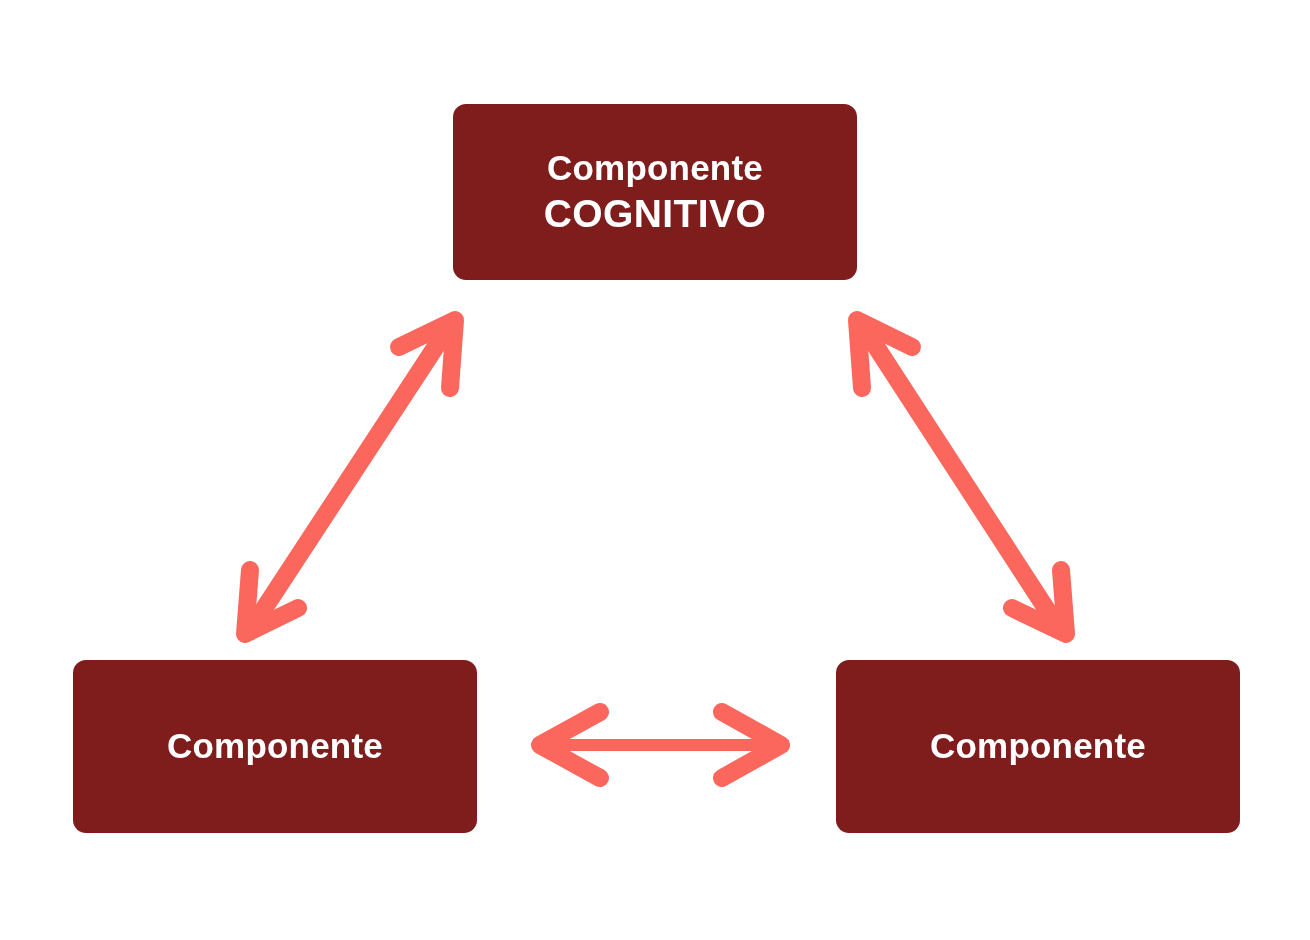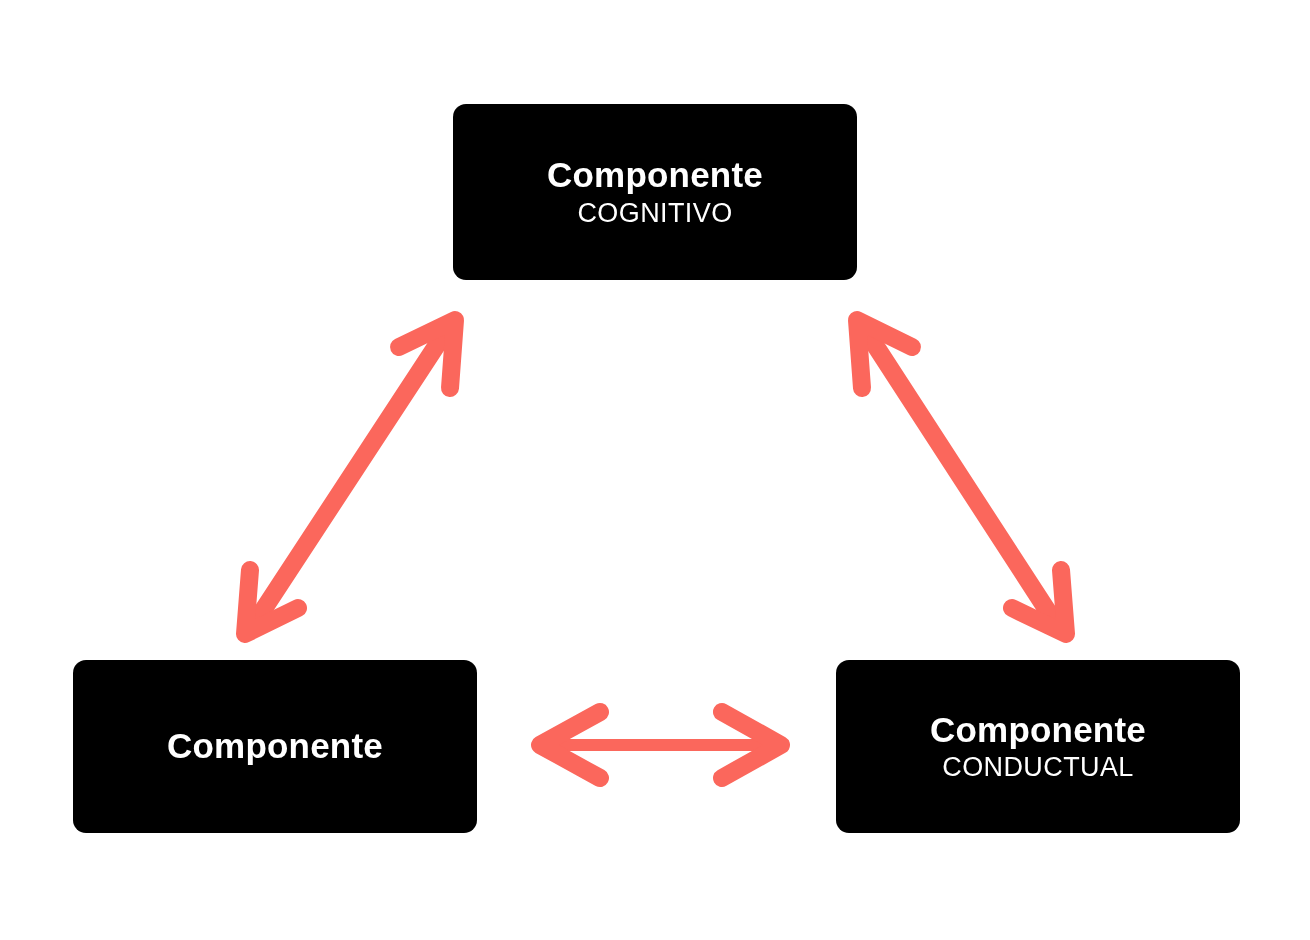--- a/index.html
+++ b/index.html
@@ -12,41 +12,41 @@
   }
   #canvas {
     position: relative;
     width: 1310px;
     height: 940px;
     background: #ffffff;
     overflow: hidden;
   }
   .node-box {
     position: absolute;
-    background: #000000;
+    background: #7f1d1d;
     border-radius: 13px;
     display: flex;
     flex-direction: column;
     align-items: center;
     justify-content: center;
     box-sizing: border-box;
     color: #ffffff;
     text-align: center;
     line-height: 1.22;
     user-select: none;
   }
   .node-line1 {
     font-size: 35px;
     font-weight: 600;
     letter-spacing: 0.2px;
     white-space: nowrap;
   }
   .node-line2 {
-    font-size: 27px;
-    font-weight: 400;
+    font-size: 39px;
+    font-weight: 700;
     letter-spacing: 0.4px;
     white-space: nowrap;
   }
   #box-cognitivo {
     left: 453px;
     top: 104px;
     width: 404px;
     height: 176px;
   }
   #box-afectivo {
@@ -106,16 +106,15 @@
     <span class="node-line1">Componente</span>
     <span class="node-line2">COGNITIVO</span>
   </div>
 
   <div class="node-box" id="box-afectivo">
     <span class="node-line1">Componente</span>
   </div>
 
   <div class="node-box" id="box-conductual">
     <span class="node-line1">Componente</span>
-    <span class="node-line2">CONDUCTUAL</span>
   </div>
 
 </div>
 
 </body></html>

